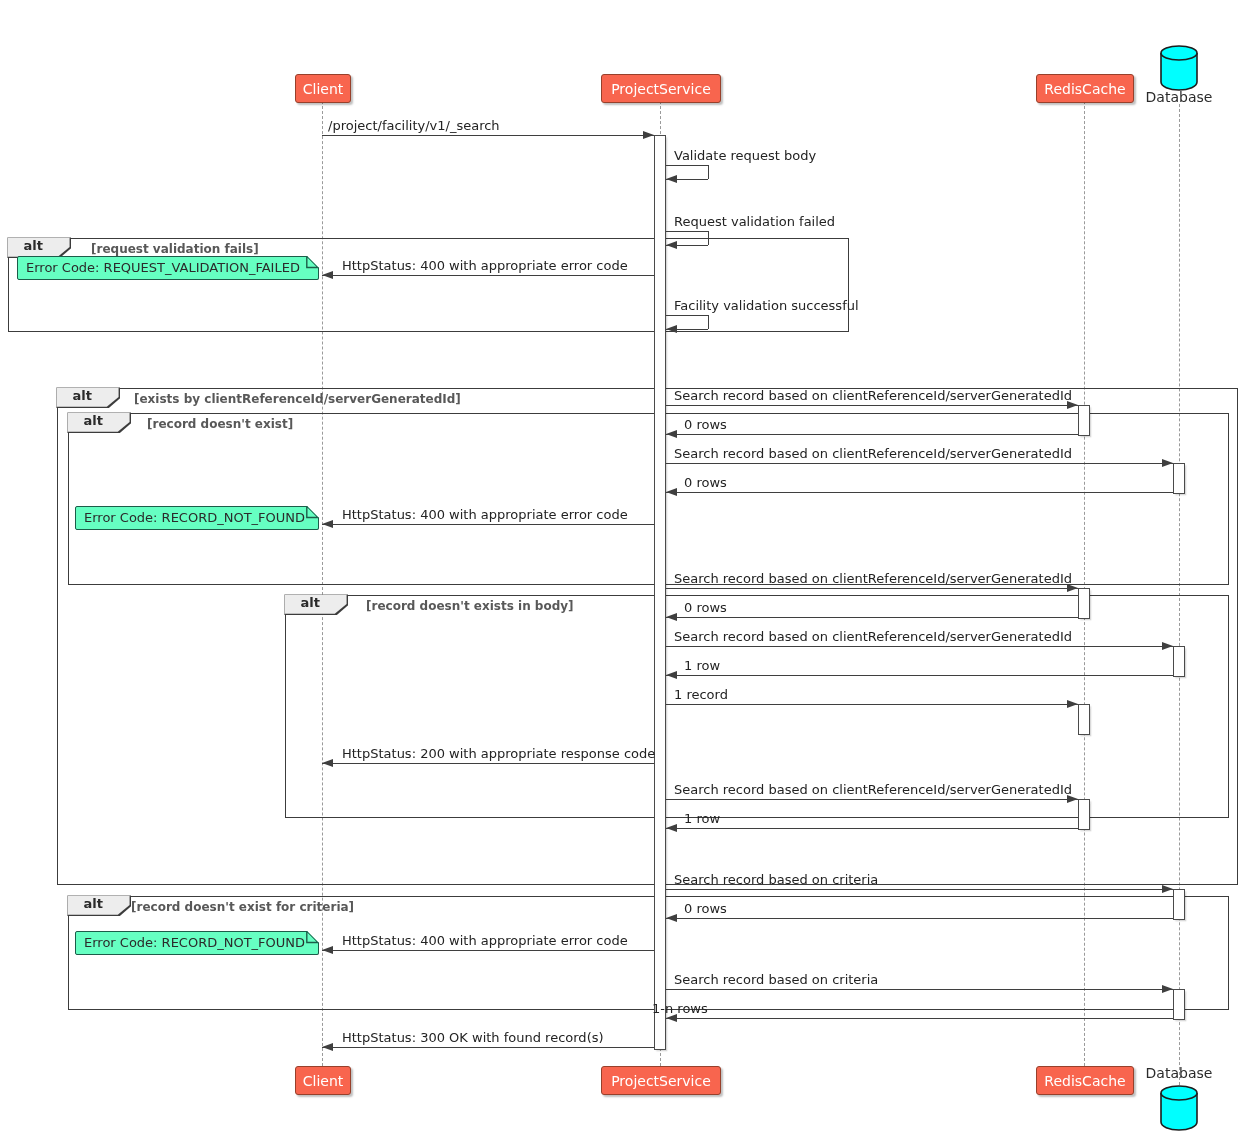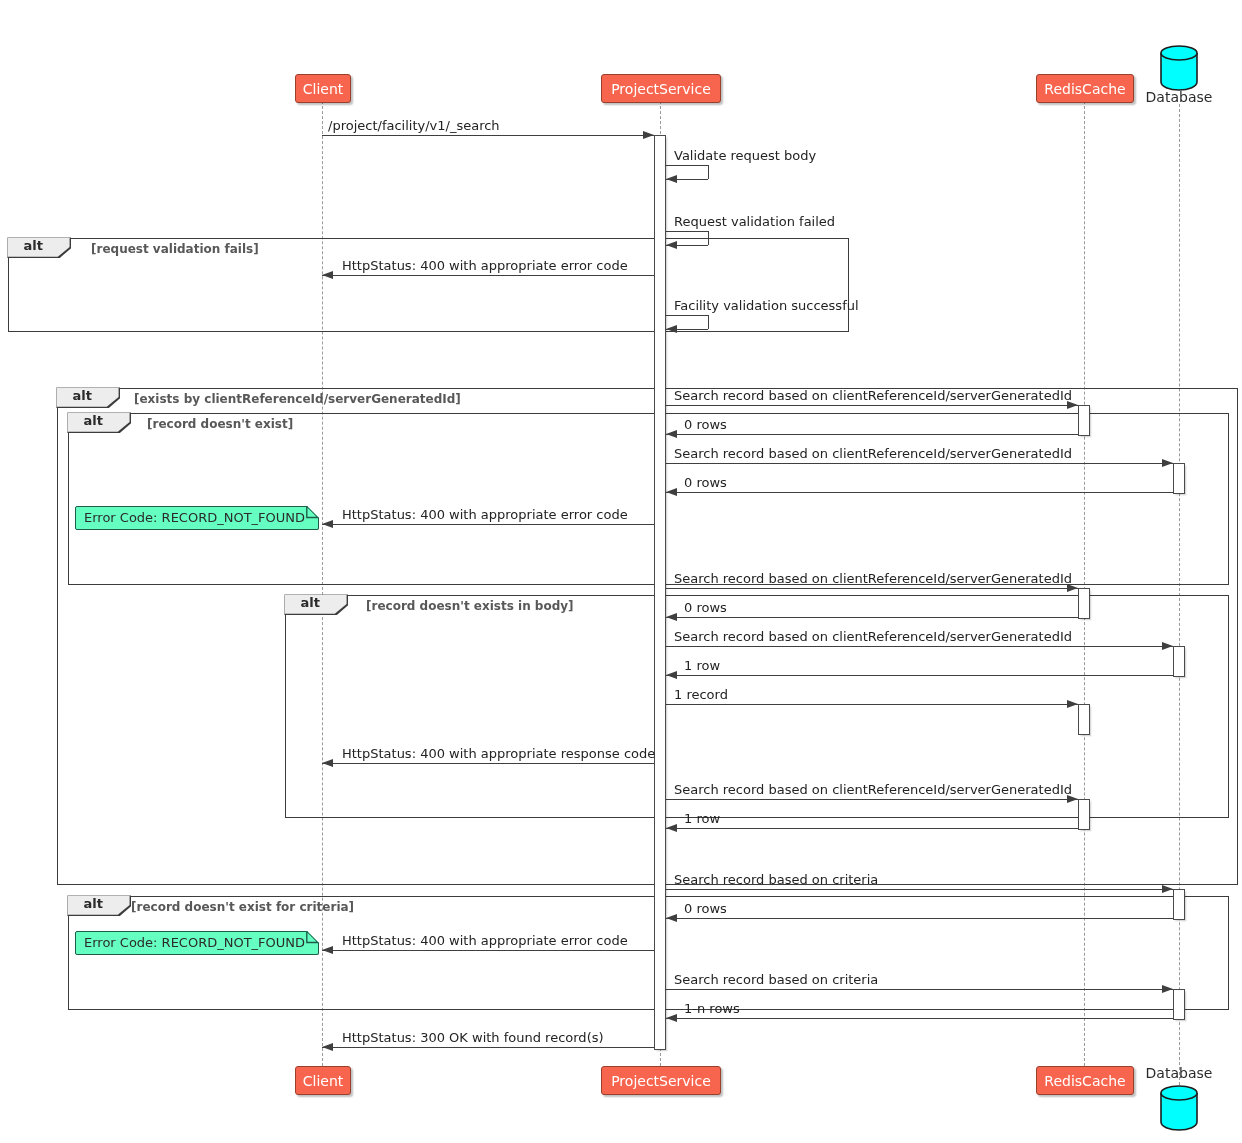--- a/index.html
+++ b/index.html
@@ -111,20 +111,26 @@
   <div class="mlabel" style="left:674px; top:214px;">Request validation failed</div>
   <div class="mline" style="left:666px; top:231px; width:42px;"></div>
   <div class="vline" style="left:708px; top:231px; height:14px;"></div>
   <div class="mline" style="left:666px; top:245px; width:42px;"></div>
   <div class="ah-l" style="left:666px; top:240.5px;"></div>
 
   <div class="mlabel" style="left:342px; top:258px;">HttpStatus: 400 with appropriate error code</div>
   <div class="mline" style="left:322px; top:275px; width:332px;"></div>
   <div class="ah-l" style="left:322px; top:270.5px;"></div>
 
+  <div class="note" style="left:17px; top:256px; width:282px;">
+    <span>Error Code: REQUEST_VALIDATION_FAILED</span>
+    <svg class="fold" width="13" height="13">
+        <path d="M0.8,0 L0.8,11.5 L12.2,11.5 Z M0.8,0 L12.2,11.5" fill="#66FFC2" stroke="#1c5c49" stroke-width="1.4"></path>
+      </svg>
+  </div>
 
   <div class="mlabel" style="left:674px; top:298px;">Facility validation successful</div>
   <div class="mline" style="left:666px; top:315px; width:42px;"></div>
   <div class="vline" style="left:708px; top:315px; height:14px;"></div>
   <div class="mline" style="left:666px; top:329px; width:42px;"></div>
   <div class="ah-l" style="left:666px; top:324.5px;"></div>
 
   <div class="mlabel" style="left:674px; top:388px;">Search record based on clientReferenceId/serverGeneratedId</div>
   <div class="mline" style="left:666px; top:405px; width:412px;"></div>
   <div class="ah-r" style="left:1067px; top:400.5px;"></div>
@@ -165,21 +171,21 @@
   <div class="ah-r" style="left:1162px; top:641.5px;"></div>
 
   <div class="mlabel" style="left:684px; top:658px;">1 row</div>
   <div class="mline" style="left:666px; top:675px; width:507px;"></div>
   <div class="ah-l" style="left:666px; top:670.5px;"></div>
 
   <div class="mlabel" style="left:674px; top:687px;">1 record</div>
   <div class="mline" style="left:666px; top:704px; width:412px;"></div>
   <div class="ah-r" style="left:1067px; top:699.5px;"></div>
 
-  <div class="mlabel" style="left:342px; top:746px;">HttpStatus: 400 with appropriate response code</div>
+  <div class="mlabel" style="left:342px; top:746px;">HttpStatus: 200 with appropriate response code</div>
   <div class="mline" style="left:322px; top:763px; width:332px;"></div>
   <div class="ah-l" style="left:322px; top:758.5px;"></div>
 
   <div class="mlabel" style="left:674px; top:782px;">Search record based on clientReferenceId/serverGeneratedId</div>
   <div class="mline" style="left:666px; top:799px; width:412px;"></div>
   <div class="ah-r" style="left:1067px; top:794.5px;"></div>
 
   <div class="mlabel" style="left:684px; top:811px;">1 row</div>
   <div class="mline" style="left:666px; top:828px; width:412px;"></div>
   <div class="ah-l" style="left:666px; top:823.5px;"></div>
@@ -200,21 +206,21 @@
     <span>Error Code: RECORD_NOT_FOUND</span>
     <svg class="fold" width="13" height="13">
         <path d="M0.8,0 L0.8,11.5 L12.2,11.5 Z M0.8,0 L12.2,11.5" fill="#66FFC2" stroke="#1c5c49" stroke-width="1.4"></path>
       </svg>
   </div>
 
   <div class="mlabel" style="left:674px; top:972px;">Search record based on criteria</div>
   <div class="mline" style="left:666px; top:989px; width:507px;"></div>
   <div class="ah-r" style="left:1162px; top:984.5px;"></div>
 
-  <div class="mlabel" style="left:684px; top:1001px;">1-n rows</div>
+  <div class="mlabel" style="left:652px; top:1001px;">1-n rows</div>
   <div class="mline" style="left:666px; top:1018px; width:507px;"></div>
   <div class="ah-l" style="left:666px; top:1013.5px;"></div>
 
   <div class="mlabel" style="left:342px; top:1030px;">HttpStatus: 300 OK with found record(s)</div>
   <div class="mline" style="left:322px; top:1047px; width:332px;"></div>
   <div class="ah-l" style="left:322px; top:1042.5px;"></div>
 
   <div class="pbox" style="left:295px; top:74px; width:54px; height:27px;">Client</div>
   <div class="pbox" style="left:601px; top:74px; width:118px; height:27px;">ProjectService</div>
   <div class="pbox" style="left:1036px; top:74px; width:96px; height:27px;">RedisCache</div>

